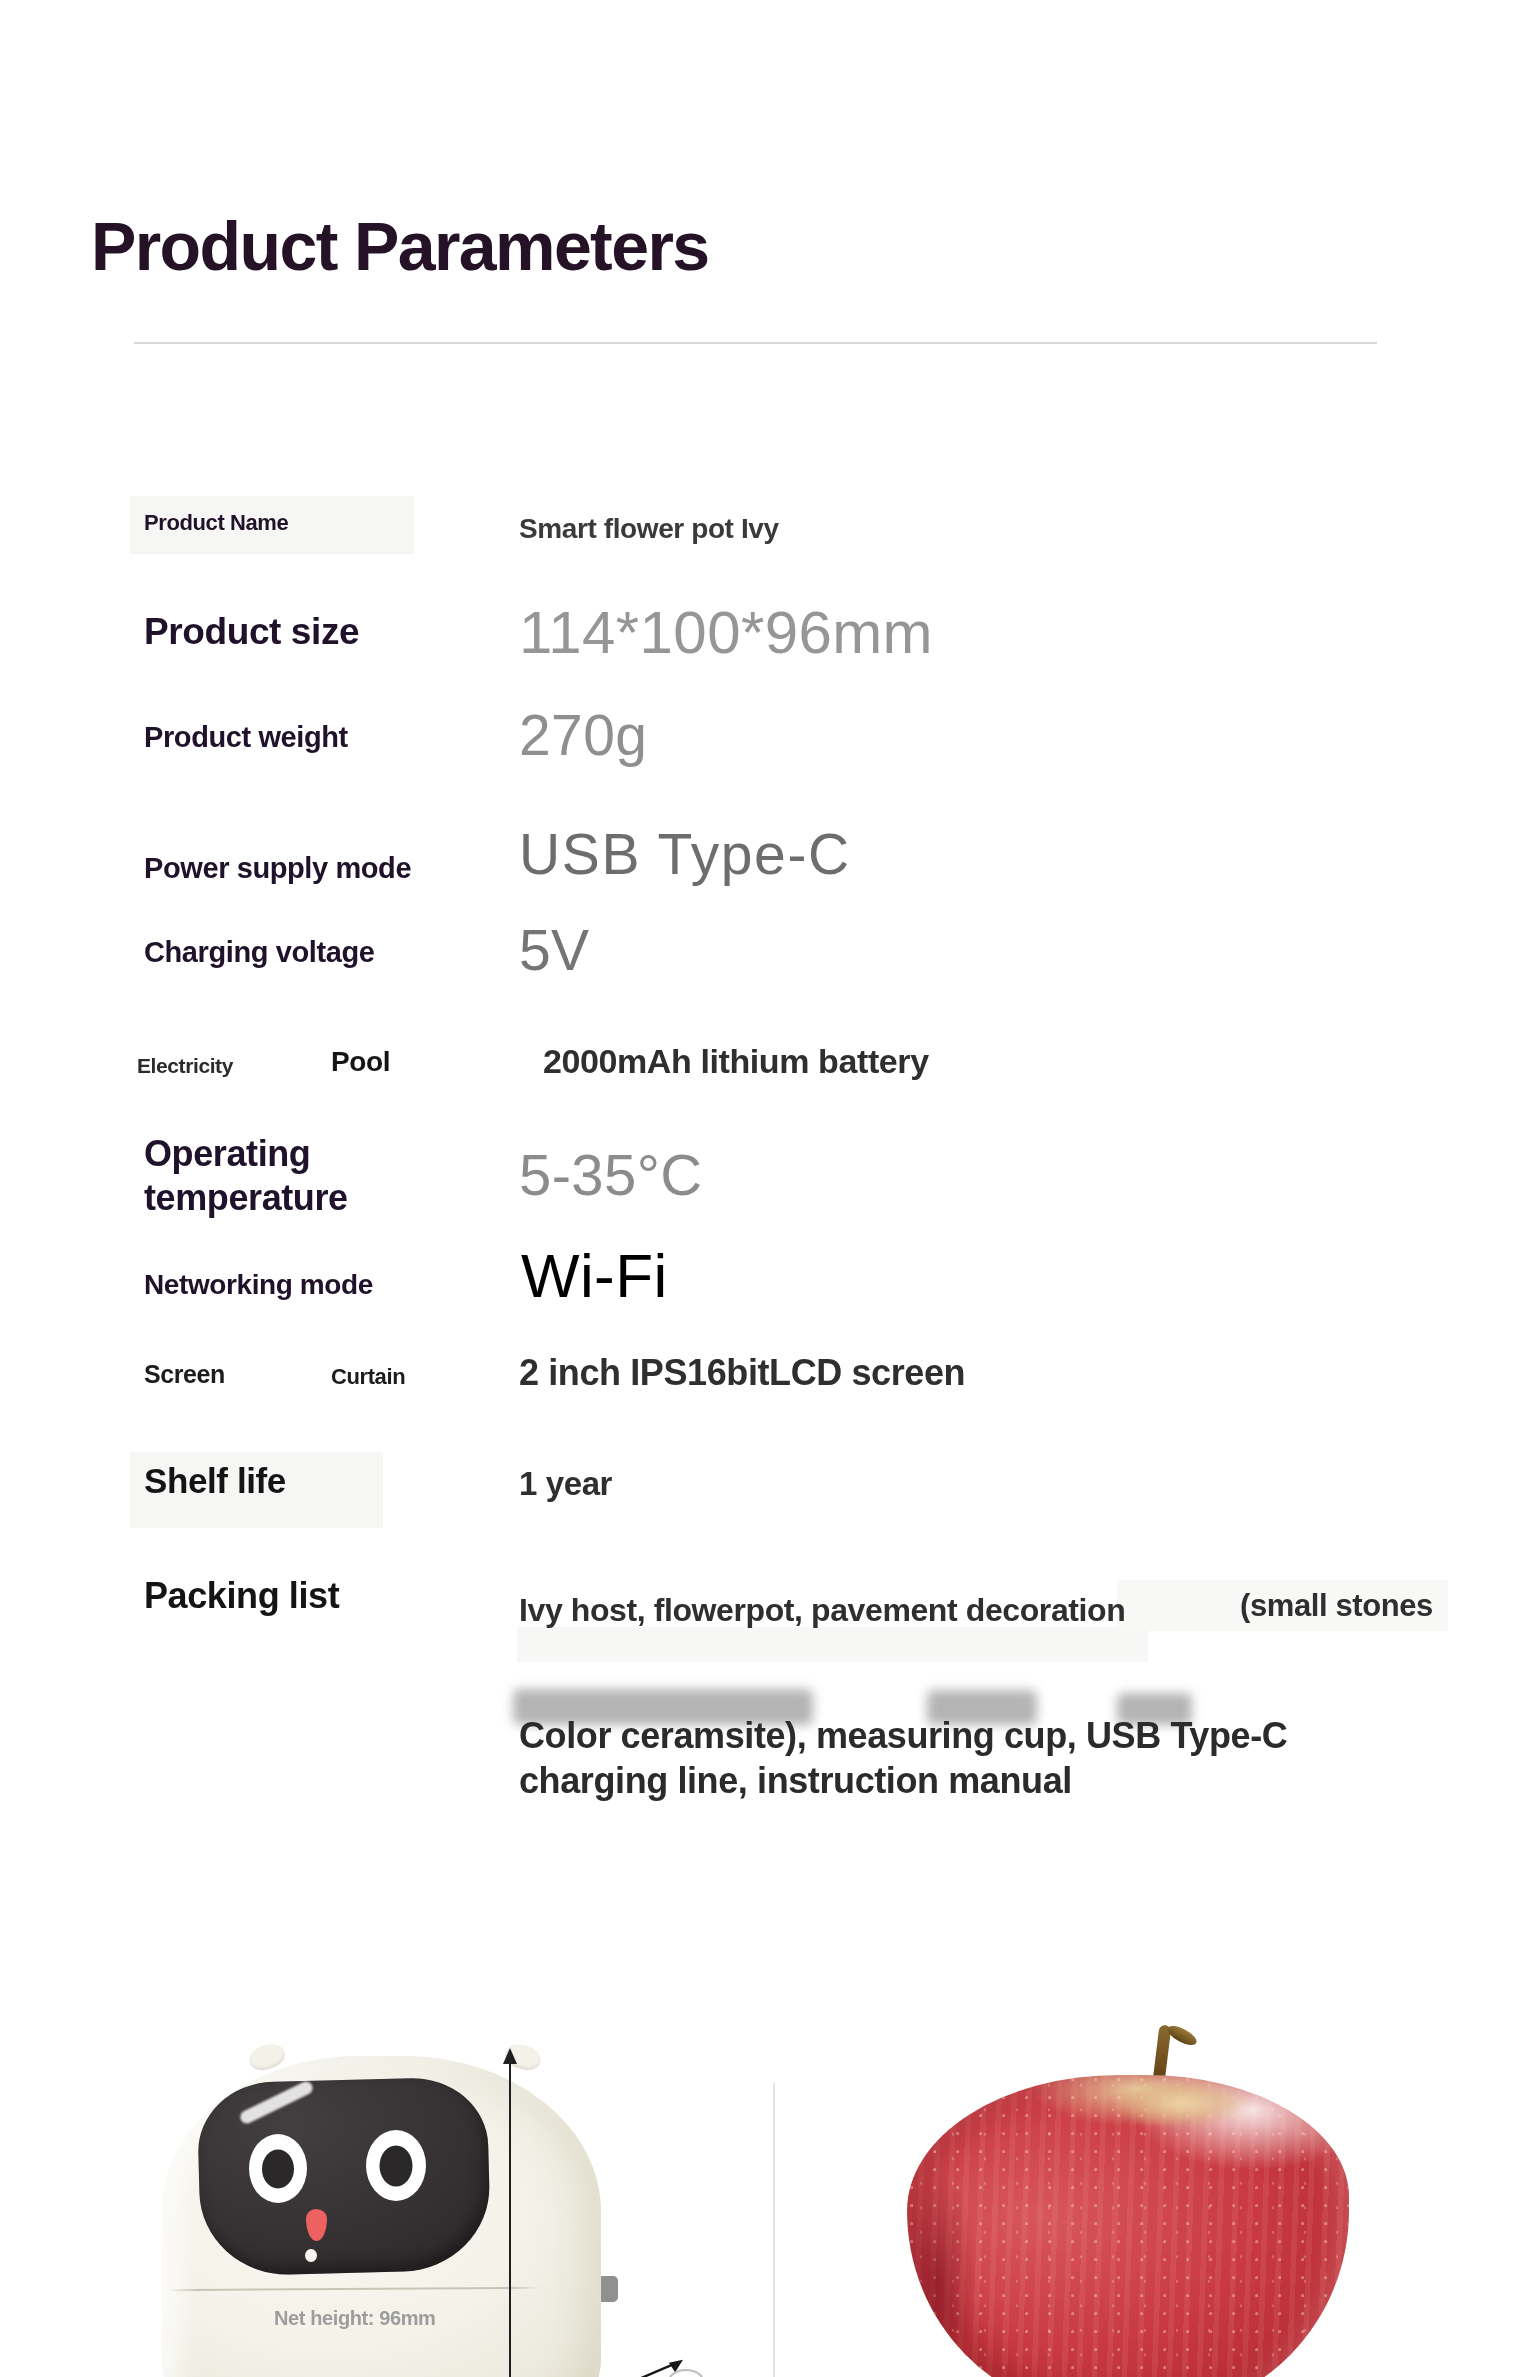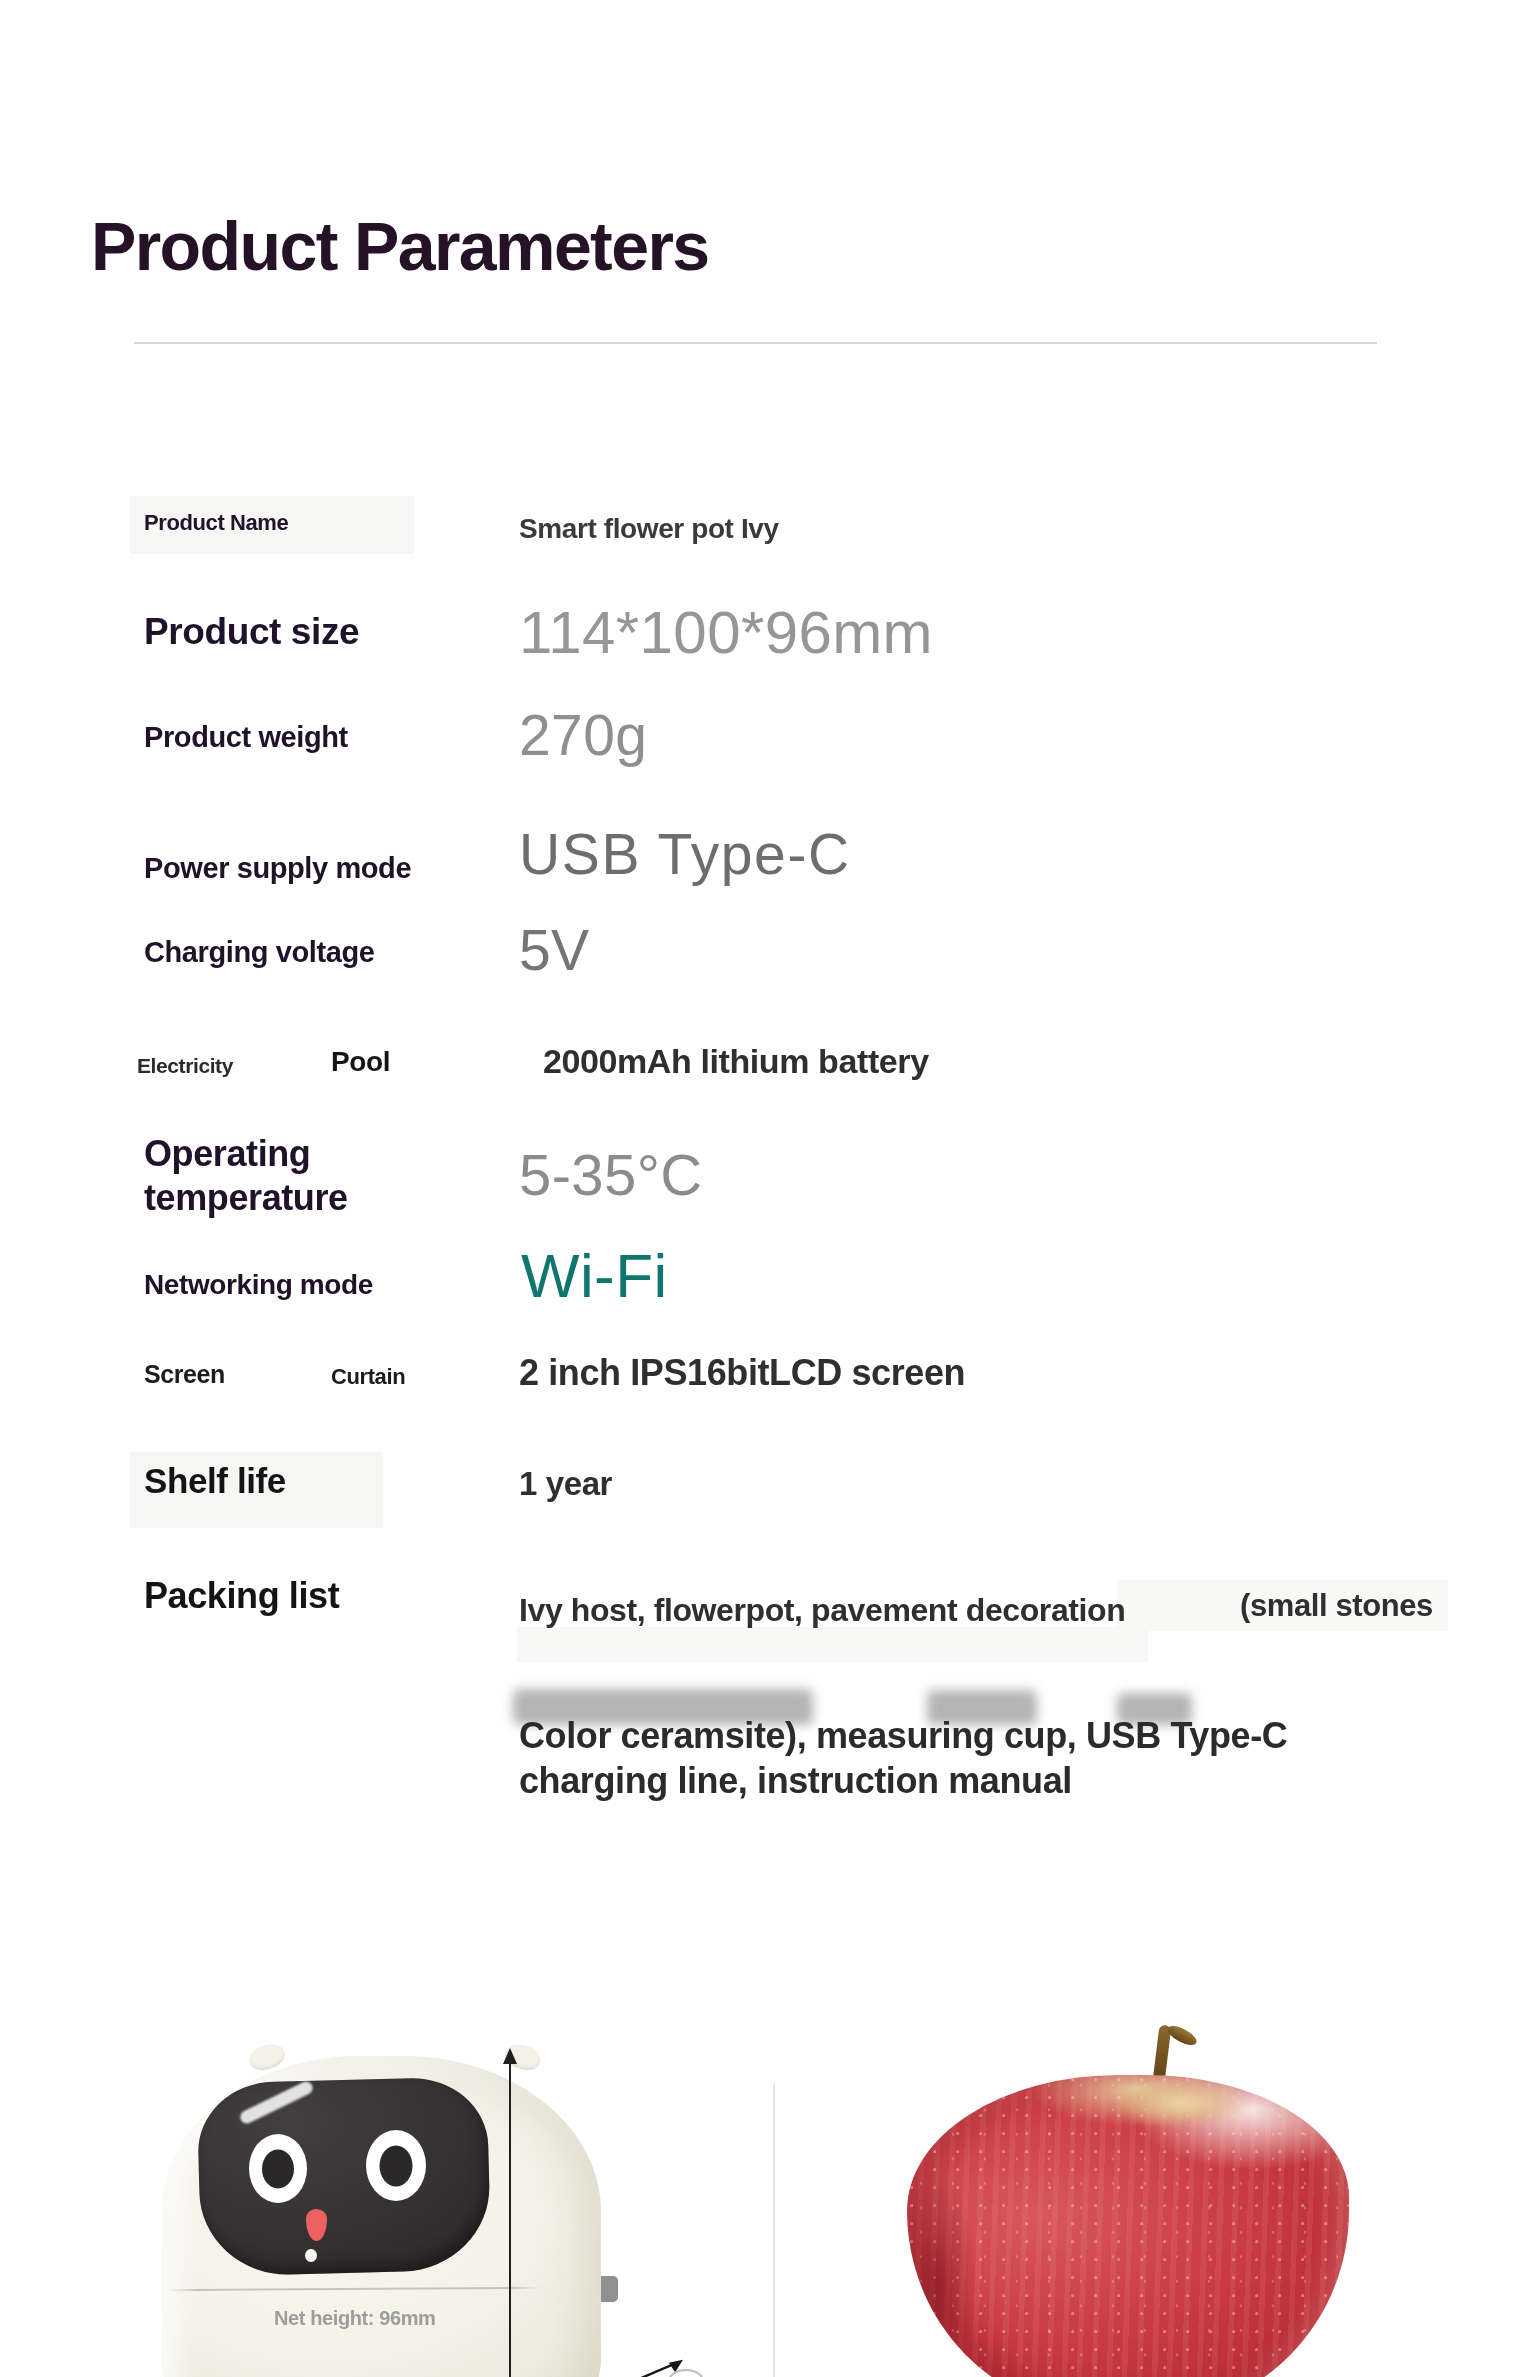--- a/index.html
+++ b/index.html
@@ -88,21 +88,21 @@
   <div class="abs vgray" style="left:519px;top:917px;font-size:57px;color:#757575;">5V</div>
 
   <div class="abs lbl" style="left:137px;top:1054px;font-size:21px;color:#2b2b2b;">Electricity</div>
   <div class="abs lbl" style="left:331px;top:1046px;font-size:28px;color:#151515;">Pool</div>
   <div class="abs vdark" style="left:519px;top:1042px;font-size:34px;margin-left:24px;">2000mAh lithium battery</div>
 
   <div class="abs lblwrap" style="left:144px;top:1132px;font-size:36px;width:268px;">Operating temperature</div>
   <div class="abs vgray" style="left:519px;top:1141px;font-size:58px;color:#8c8c8c;">5-35°C</div>
 
   <div class="abs lbl" style="left:144px;top:1269px;font-size:28px;">Networking mode</div>
-  <div class="abs vgray" style="left:521px;top:1240px;font-size:62px;color:#0f766e;">Wi-Fi</div>
+  <div class="abs vgray" style="left:521px;top:1240px;font-size:62px;color:#000000;">Wi-Fi</div>
 
   <div class="abs lbl" style="left:144px;top:1360px;font-size:25px;color:#1c1c1c;">Screen</div>
   <div class="abs lbl" style="left:331px;top:1364px;font-size:22px;color:#1c1c1c;">Curtain</div>
   <div class="abs vdark" style="left:519px;top:1352px;font-size:36px;">2 inch IPS16bitLCD screen</div>
 
   <div class="abs lbl" style="left:144px;top:1461px;font-size:35px;color:#141414;">Shelf life</div>
   <div class="abs vdark" style="left:519px;top:1465px;font-size:33px;">1 year</div>
 
   <div class="abs lbl" style="left:144px;top:1575px;font-size:36px;color:#141414;">Packing list</div>
   <div class="abs vdark" style="left:519px;top:1592px;font-size:32px;">Ivy host, flowerpot, pavement decoration</div>

